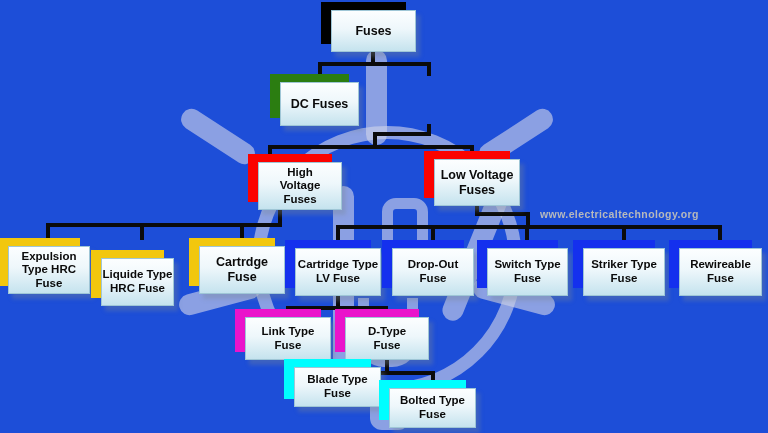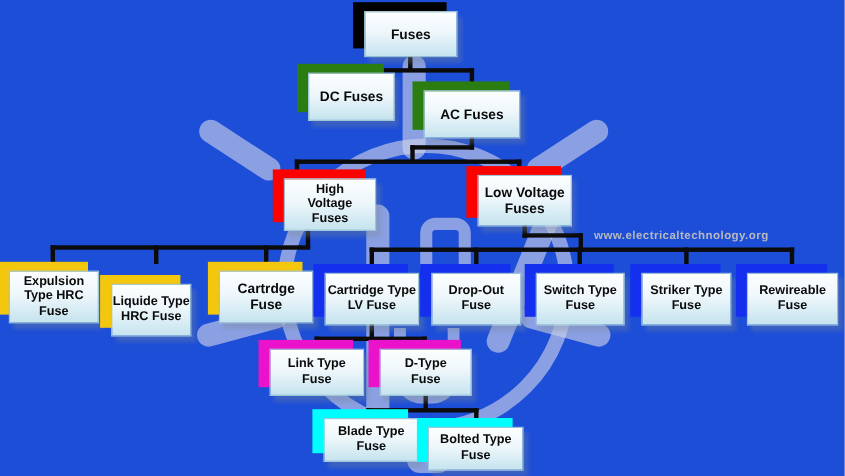--- a/index.html
+++ b/index.html
@@ -81,27 +81,23 @@
   <div class="line" style="left:384px;top:306px;width:4px;height:12px;"></div>
   <div class="line" style="left:385px;top:358px;width:4px;height:16px;"></div>
   <div class="line" style="left:333px;top:371px;width:102px;height:4px;"></div>
   <div class="line" style="left:333px;top:371px;width:4px;height:12px;"></div>
   <div class="line" style="left:431px;top:371px;width:4px;height:12px;"></div>
 
   <div class="node big" style="left:331px;top:10px;width:85px;height:42px;">
     <div class="accent" style="background: rgb(0, 0, 0);"></div>
     <div class="face"><span>Fuses</span></div>
   </div>
-  <div class="node big" style="left:280px;top:66px;width:79px;height:44px;">
+  <div class="node big" style="left:280px;top:82px;width:79px;height:44px;">
     <div class="accent" style="background: rgb(43, 125, 17);"></div>
     <div class="face"><span>DC Fuses</span></div>
-  </div>
-  <div class="node big" style="left:385px;top:82px;width:88px;height:44px;">
-    <div class="accent" style="background: rgb(43, 125, 17);"></div>
-    <div class="face"><span>AC Fuses</span></div>
   </div>
   <div class="node" style="left:238px;top:162px;width:84px;height:48px;margin-left:20px;">
     <div class="accent" style="background: rgb(251, 2, 0);"></div>
     <div class="face"><span>High
 Voltage
 Fuses</span></div>
   </div>
   <div class="node big" style="left:434px;top:159px;width:86px;height:47px;">
     <div class="accent" style="background: rgb(251, 2, 0);"></div>
     <div class="face"><span>Low Voltage
@@ -151,21 +147,21 @@
   <div class="node" style="left:245px;top:317px;width:86px;height:43px;">
     <div class="accent" style="background: rgb(234, 19, 203);"></div>
     <div class="face"><span>Link Type
 Fuse</span></div>
   </div>
   <div class="node" style="left:345px;top:317px;width:84px;height:43px;">
     <div class="accent" style="background: rgb(234, 19, 203);"></div>
     <div class="face"><span>D-Type
 Fuse</span></div>
   </div>
-  <div class="node" style="left:294px;top:380px;width:87px;height:40px;">
+  <div class="node" style="left:294px;top:367px;width:87px;height:40px;">
     <div class="accent" style="background: rgb(0, 254, 255);"></div>
     <div class="face"><span>Blade Type
 Fuse</span></div>
   </div>
   <div class="node" style="left:389px;top:388px;width:87px;height:40px;">
     <div class="accent" style="background: rgb(0, 254, 255);"></div>
     <div class="face"><span>Bolted Type
 Fuse</span></div>
   </div>
 

